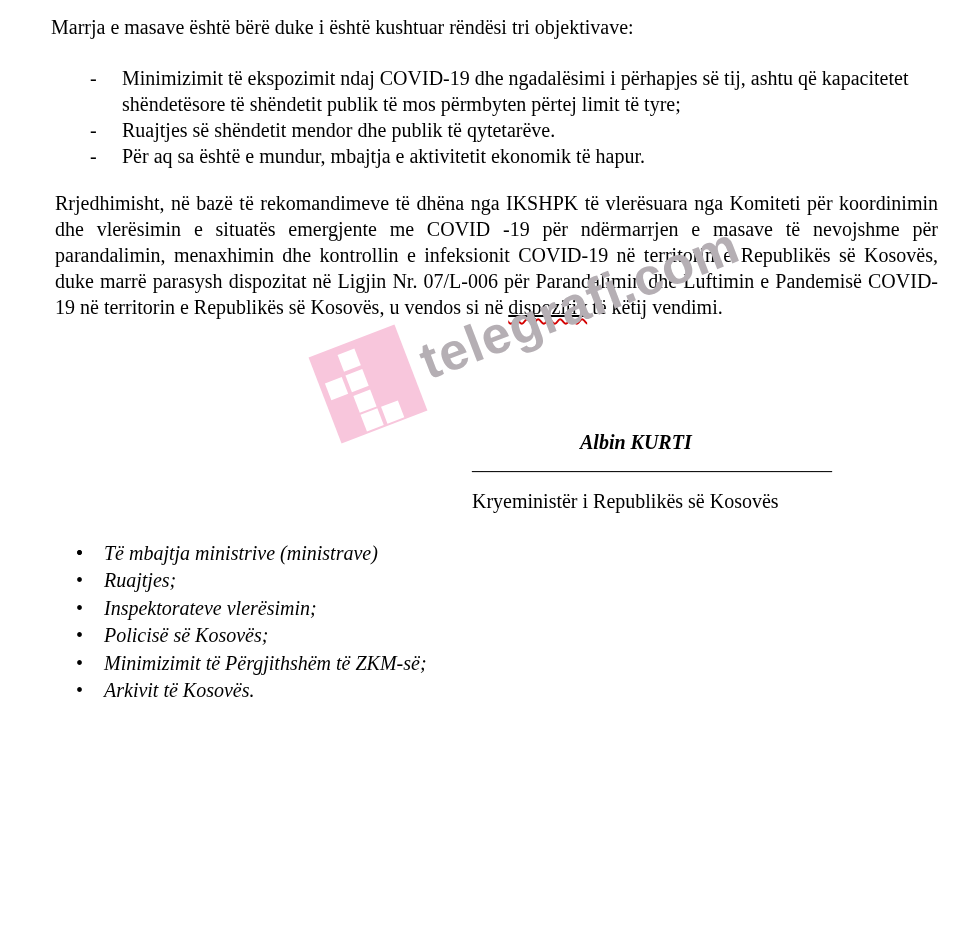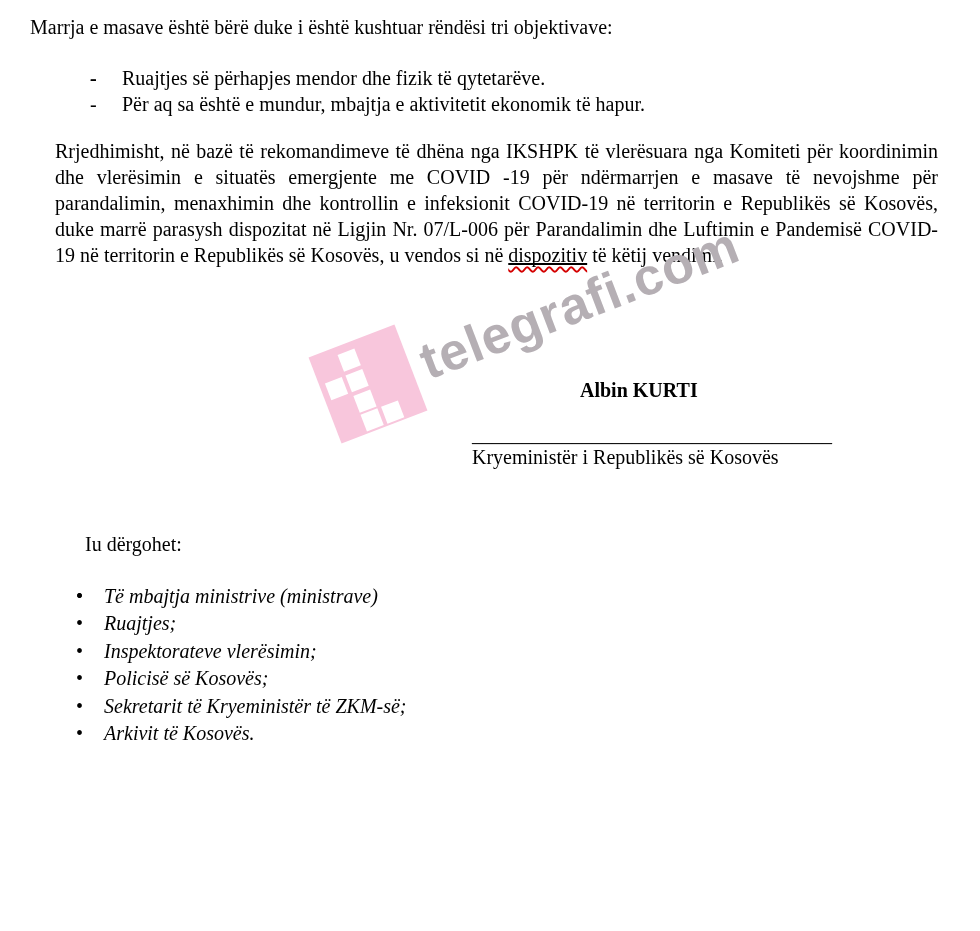--- a/index.html
+++ b/index.html
@@ -3,21 +3,21 @@
 <meta charset="utf-8">
 <style>
   html,body{margin:0;padding:0;}
   body{
     width:980px;height:931px;background:#ffffff;
     font-family:"Liberation Serif","DejaVu Serif",serif;
     font-size:20px;color:#000;overflow:hidden;
   }
   .page{position:relative;width:980px;height:931px;background:#fff;}
 
-  .intro{margin:0;padding:14px 42px 0 25px;text-indent:5px;line-height:26px;}
+  .intro{margin:0;padding:14px 42px 0 46px;text-indent:5px;line-height:26px;}
 
   .objectives{list-style:none;margin:25px 0 0 0;padding:0 52px 0 88px;}
   .objectives li{position:relative;padding-left:34px;line-height:26px;}
   .objectives .dash{position:absolute;left:2px;top:0;}
 
   .body-par{margin:21px 42px 0 55px;text-align:justify;line-height:26px;}
   .u-word{text-decoration:underline;text-decoration-skip-ink:none;}
   .squiggle{text-decoration:underline wavy #d40000;text-underline-offset:4px;text-decoration-skip-ink:none;font-family:Liberation Serif, serif;}
 
   .watermark{
@@ -31,44 +31,45 @@
   .px.p3{left:28px;top:30px;}
   .px.p4{left:28px;top:52px;}
   .px.p5{left:28px;top:72px;}
   .px.p6{left:50px;top:72px;}
   .wm-text{
     font-family:"Liberation Sans","DejaVu Sans",sans-serif;font-weight:bold;
     font-size:52px;color:#b5afb4;letter-spacing:1px;white-space:nowrap;
   }
 
   .signature{margin:109px 0 0 472px;}
-  .sig-name{font-weight:bold;padding-left:108px;line-height:26px;}
-  .sig-line{margin-top:24px;line-height:14px;letter-spacing:0;white-space:nowrap;font-style:italic;}
-  .sig-title{line-height:26px;margin-top:3px;}
+  .sig-name{font-weight:bold;padding-left:108px;line-height:26px;font-style:italic;}
+  .sig-line{line-height:14px;letter-spacing:0;white-space:nowrap;font-style:italic;}
+  .sig-title{line-height:26px;margin-top:19px;}
 
   .dist-heading{margin:61px 0 0 85px;line-height:26px;}
 
   .dist-list{list-style:none;margin:26px 0 0 0;padding:0 0 0 104px;}
   .dist-list li{position:relative;line-height:27.4px;font-style:italic;}
   .dist-list .dot{position:absolute;left:-28px;top:0;font-style:normal;}
 </style>
 </head>
 <body>
 
 <div class="page">
 
   <p class="intro">Marrja e masave është bërë duke i është kushtuar rëndësi tri objektivave:</p>
 
   <ul class="objectives">
     <li>
       <span class="dash">-</span>
+      <span>Minimizimit të ekspozimit ndaj COVID-19 dhe ngadalësimi i përhapjes së tij, ashtu që kapacitetet shëndetësore të shëndetit publik të mos përmbyten përtej limit të tyre;</span>
     </li>
     <li>
       <span class="dash">-</span>
-      <span>Ruajtjes së përhapjes mendor dhe fizik të qytetarëve.</span>
+      <span>Ruajtjes së shëndetit mendor dhe publik të qytetarëve.</span>
     </li>
     <li>
       <span class="dash">-</span>
       <span>Për aq sa është e mundur, mbajtja e aktivitetit ekonomik të hapur.</span>
     </li>
   </ul>
 
   <p class="body-par"><span>Rrjedhimisht, në bazë të rekomandimeve të dhëna nga IKSHPK të vlerësuara nga Komiteti për koordinimin dhe vlerësimin e situatës emergjente me COVID -19 për ndërmarrjen e masave të nevojshme për parandalimin, menaxhimin dhe kontrollin e infeksionit COVID-19 në territorin e Republikës së Kosovës, duke marrë parasysh dispozitat në Ligjin Nr. 07/L-006 për Parandalimin dhe Luftimin e Pandemisë COVID-19 në territorin e Republikës së Kosovës, u vendos si në </span><span class="u-word"><span class="squiggle">dispozitiv</span></span><span> të këtij vendimi.</span></p>
 
   <div class="watermark">
@@ -82,21 +83,20 @@
     </div>
     <div class="wm-text">telegrafi.com</div>
   </div>
 
   <div class="signature">
     <div class="sig-name">Albin KURTI</div>
     <div class="sig-line">____________________________________</div>
     <div class="sig-title">Kryeministër i Republikës së Kosovës</div>
   </div>
 
-  <p class="dist-heading">Iu dërgohet:</p>
 
   <ul class="dist-list">
     <li>
       <span class="dot">•</span>
     </li>
     <li>
       <span class="dot">•</span>
       <span>Të mbajtja ministrive (ministrave)</span>
     </li>
     <li>
@@ -106,21 +106,21 @@
     <li>
       <span class="dot">•</span>
       <span>Inspektorateve vlerësimin;</span>
     </li>
     <li>
       <span class="dot">•</span>
       <span>Policisë së Kosovës;</span>
     </li>
     <li>
       <span class="dot">•</span>
-      <span>Sekretarit të Kryeministër të ZKM-së;</span>
+      <span>Minimizimit të Përgjithshëm të ZKM-së;</span>
     </li>
     <li>
       <span class="dot">•</span>
       <span>Arkivit të Kosovës.</span>
     </li>
   </ul>
 
 </div>
 
 </body></html>

